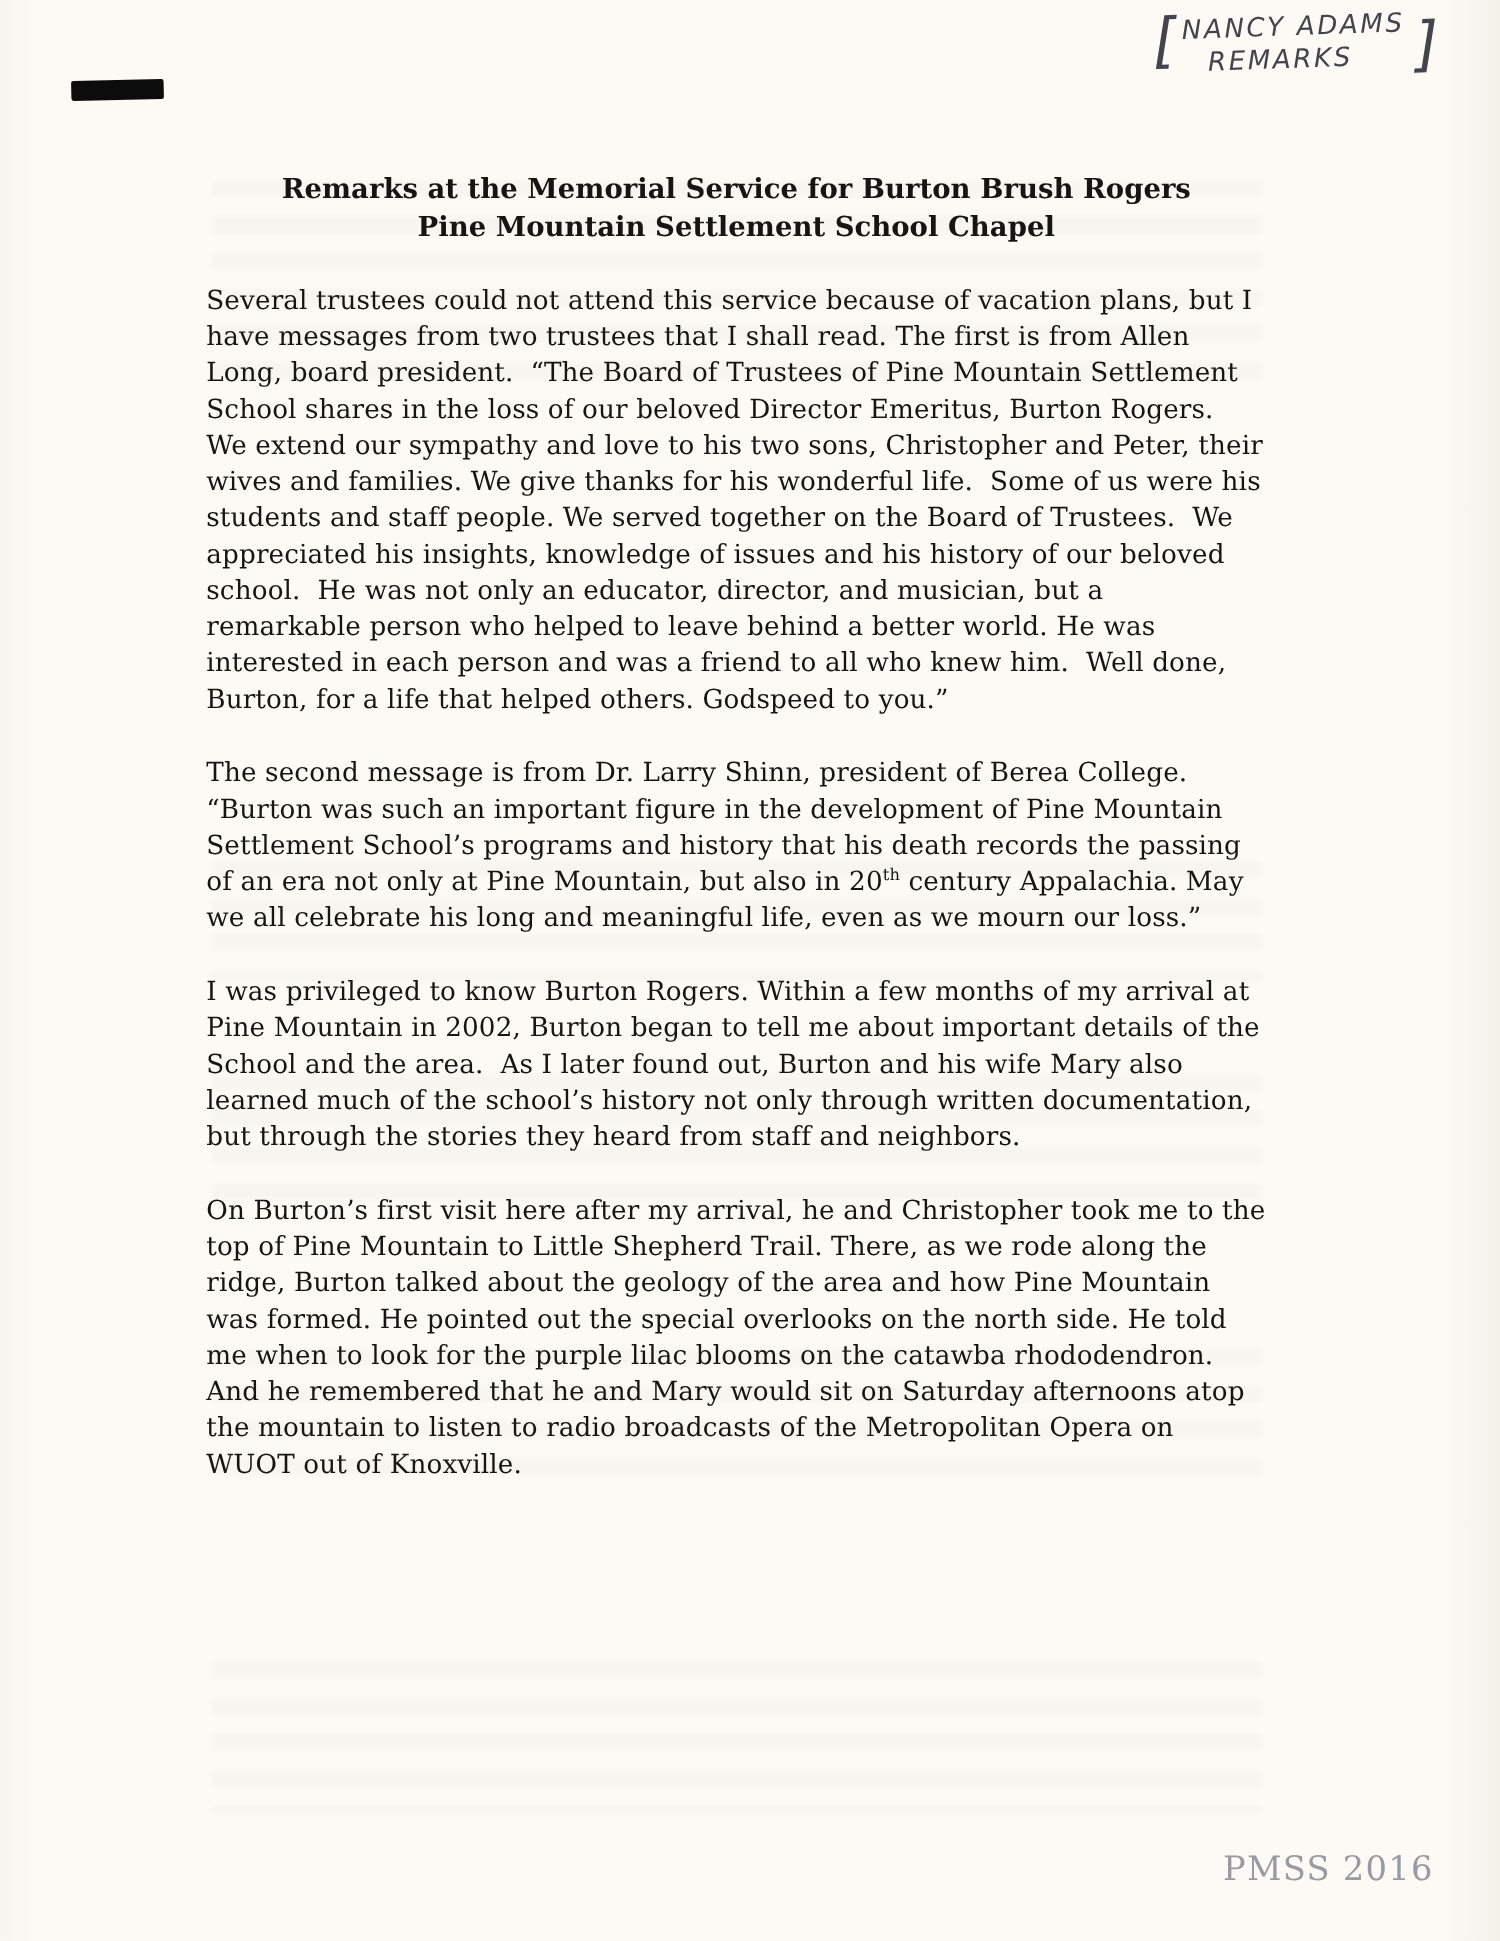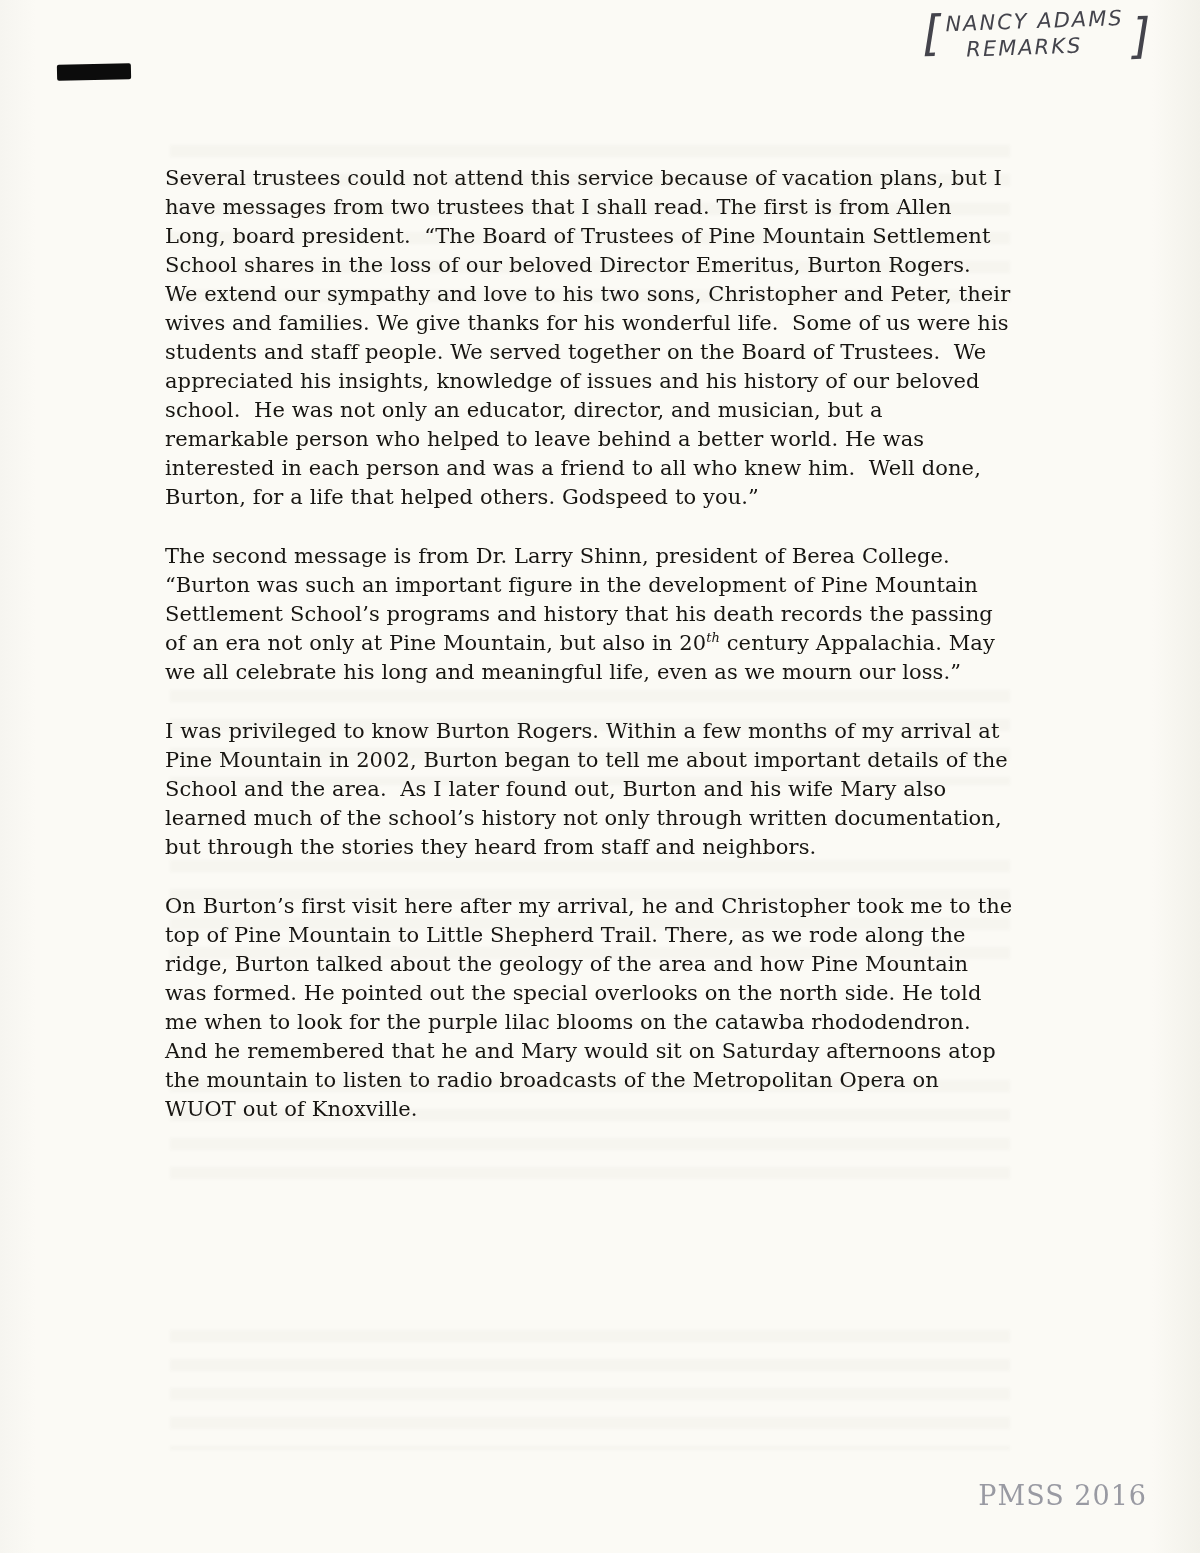--- a/index.html
+++ b/index.html
@@ -96,21 +96,20 @@
     font-size: 21px;
     line-height: 29px;
     letter-spacing: 0.1px;
     white-space: pre-wrap;
   }
   .content p:last-child { margin-bottom: 12px; }
   sup {
     font-size: 13px;
     line-height: 0;
     vertical-align: super;
-    font-style: italic;
   }
   .watermark {
     position: absolute;
     right: 53px;
     bottom: 42px;
     font-size: 27px;
     letter-spacing: 1px;
     color: #8f909a;
     opacity: 0.9;
     margin-left: 46px;
@@ -133,20 +132,22 @@
     <span class="bracket">[</span>
     <span class="ann-lines">
       <span class="ann-line">NANCY ADAMS</span>
       <span class="ann-line ann-line2">REMARKS</span>
     </span>
     <span class="bracket bracket-close">]</span>
   </div>
 
   <div class="content">
     <h1 class="title">
+      <span class="title-line">Remarks at the Memorial Service for Burton Brush Rogers</span>
+      <span class="title-line">Pine Mountain Settlement School Chapel</span>
     </h1>
 
 
     <p>Several trustees could not attend this service because of vacation plans, but I have messages from two trustees that I shall read. The first is from Allen Long, board president.  “The Board of Trustees of Pine Mountain Settlement School shares in the loss of our beloved Director Emeritus, Burton Rogers.  We extend our sympathy and love to his two sons, Christopher and Peter, their wives and families. We give thanks for his wonderful life.  Some of us were his students and staff people. We served together on the Board of Trustees.  We appreciated his insights, knowledge of issues and his history of our beloved school.  He was not only an educator, director, and musician, but a remarkable person who helped to leave behind a better world. He was interested in each person and was a friend to all who knew him.  Well done, Burton, for a life that helped others. Godspeed to you.”</p>
 
     <p><span>The second message is from Dr. Larry Shinn, president of Berea College. “Burton was such an important figure in the development of Pine Mountain Settlement School’s programs and history that his death records the passing of an era not only at Pine Mountain, but also in 20</span><sup>th</sup><span> century Appalachia. May we all celebrate his long and meaningful life, even as we mourn our loss.”</span></p>
 
     <p>I was privileged to know Burton Rogers. Within a few months of my arrival at Pine Mountain in 2002, Burton began to tell me about important details of the School and the area.  As I later found out, Burton and his wife Mary also learned much of the school’s history not only through written documentation, but through the stories they heard from staff and neighbors.</p>
 
     <p>On Burton’s first visit here after my arrival, he and Christopher took me to the top of Pine Mountain to Little Shepherd Trail. There, as we rode along the ridge, Burton talked about the geology of the area and how Pine Mountain was formed. He pointed out the special overlooks on the north side. He told me when to look for the purple lilac blooms on the catawba rhododendron. And he remembered that he and Mary would sit on Saturday afternoons atop the mountain to listen to radio broadcasts of the Metropolitan Opera on WUOT out of Knoxville.</p>

